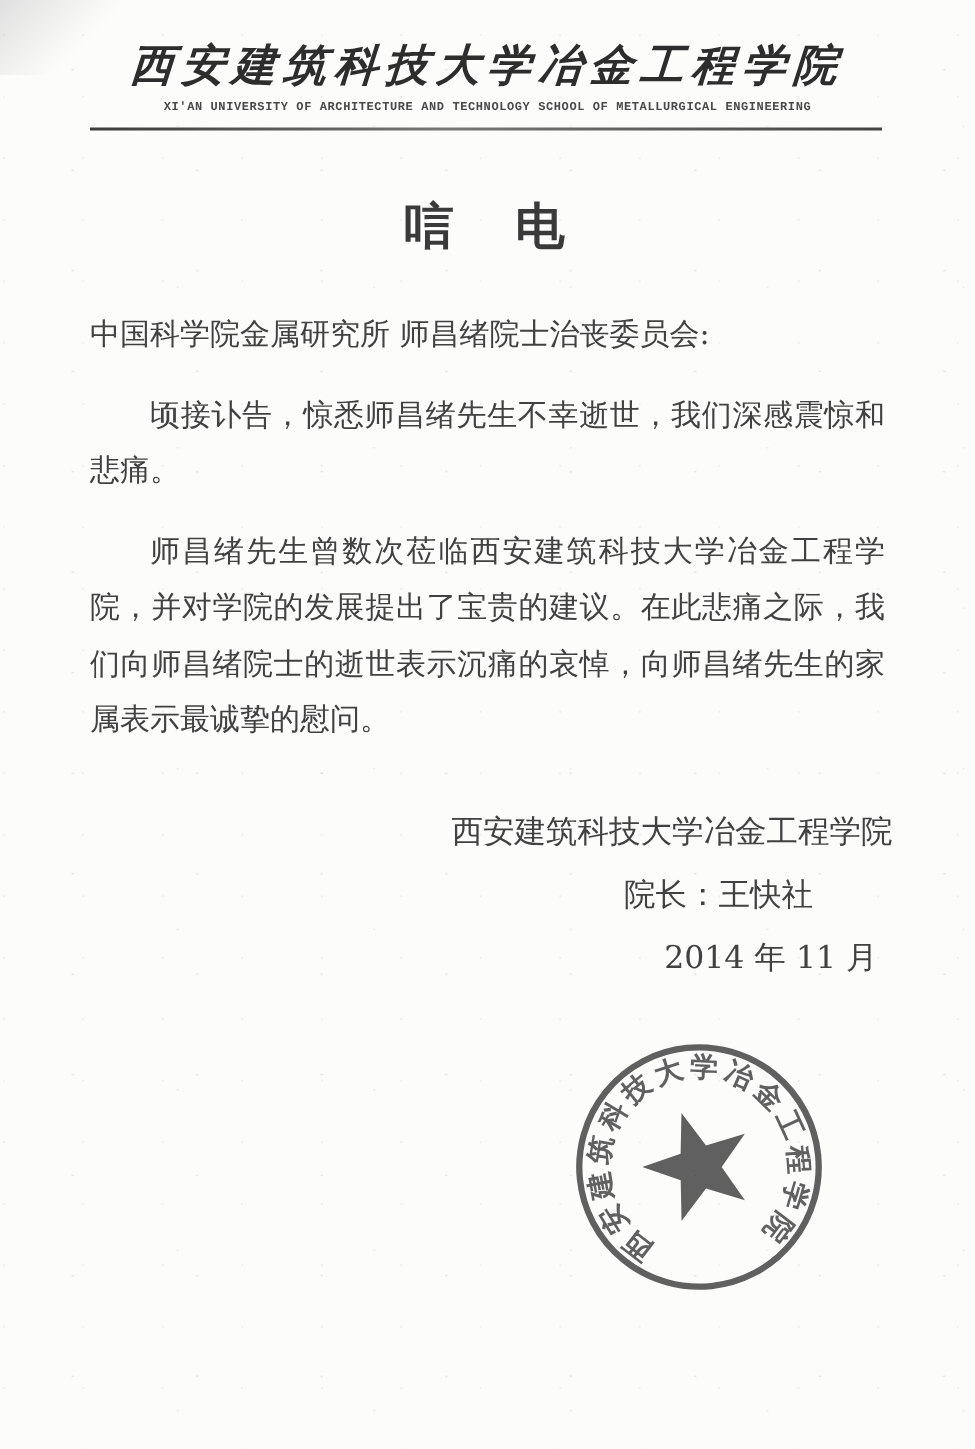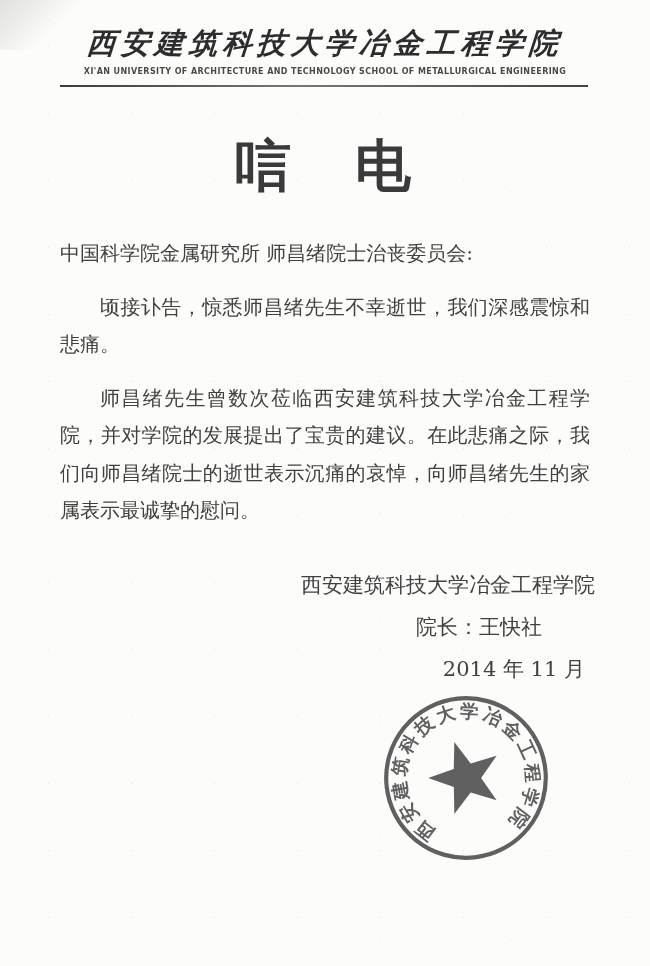--- a/index.html
+++ b/index.html
@@ -37,33 +37,34 @@
     letter-spacing: 5px;
     color: #2d2d2d;
     transform: skewX(-4deg);
   }
   .inst-en {
     margin-top: 3px;
     font-size: 8px;
     letter-spacing: 0.4px;
     color: #4a4a4a;
     font-weight: 600;
+    font-family: Liberation Mono, monospace;
   }
   .lh-rule {
     height: 2px;
     width: 528px;
     margin: 9px 0 0 60px;
     background: linear-gradient(to right, #3c3c3c, #777 45%, #444);
   }
 
   
   .letter-title {
     margin: 42px 0 0 0;
     text-align: center;
-    font-size: 56px;
+    font-size: 33px;
     font-weight: 600;
     letter-spacing: 4px;
     color: #3a3a3a;
     font-family: "DejaVu Serif", serif;
   }
 
   
   .letter-body {
     margin: 30px 60px 0 60px;
     width: 530px;

